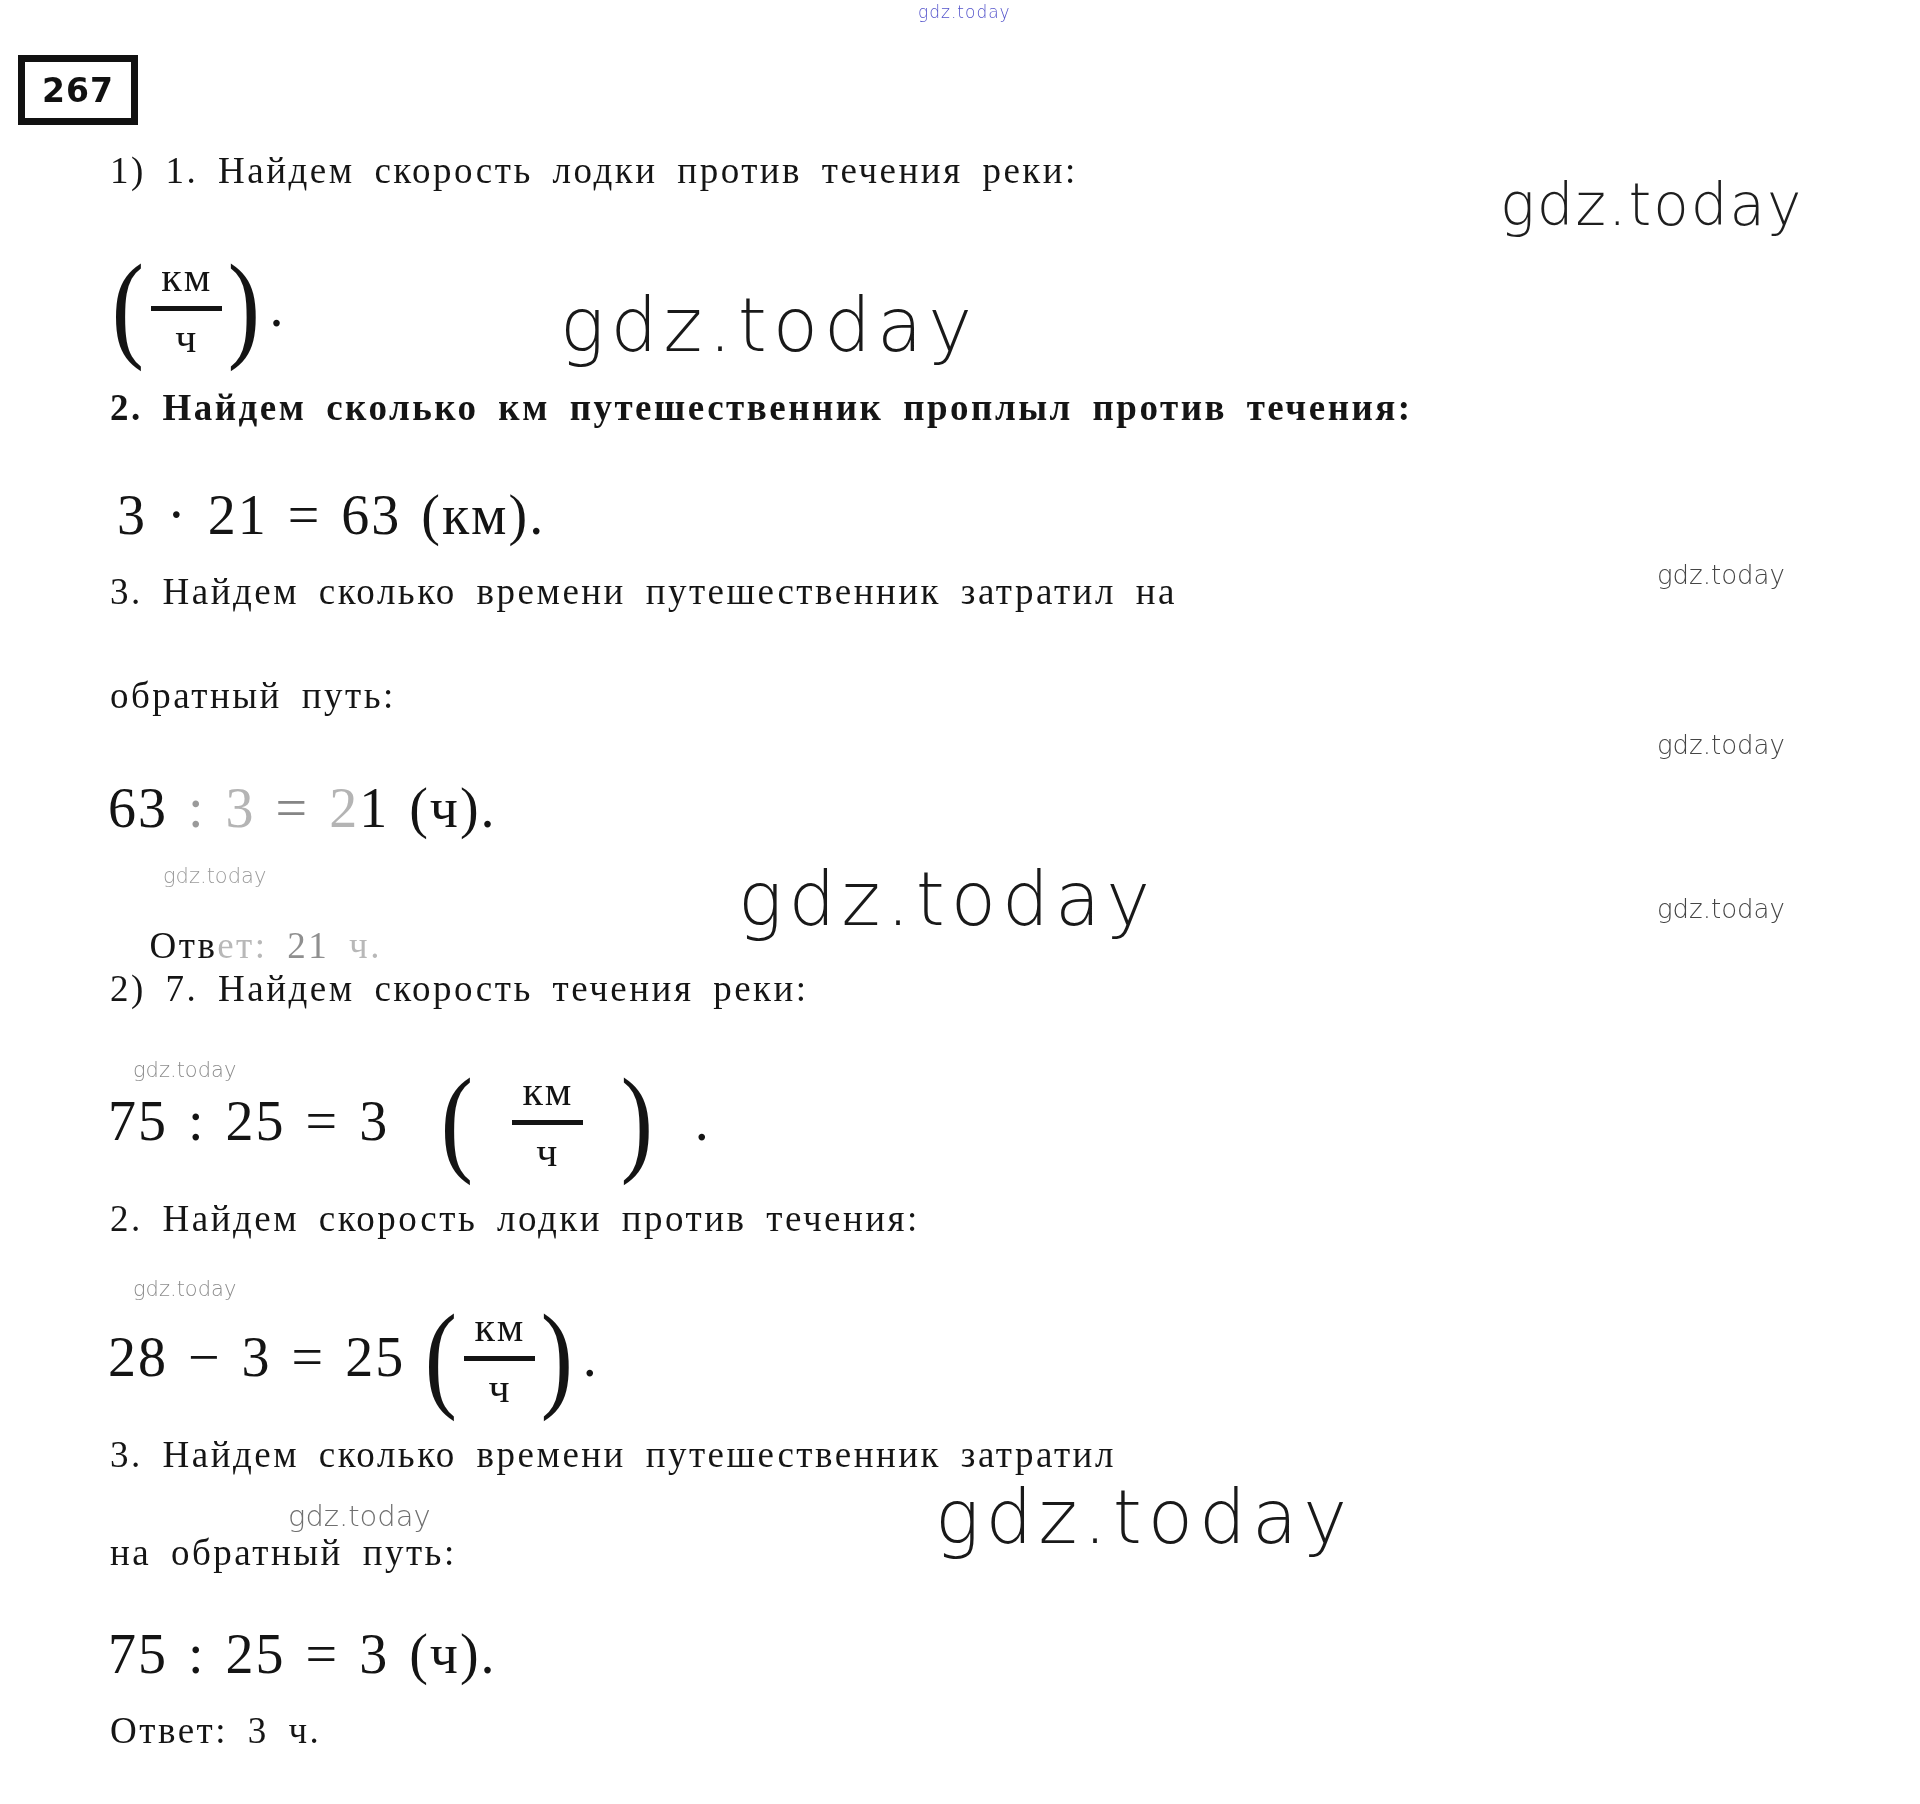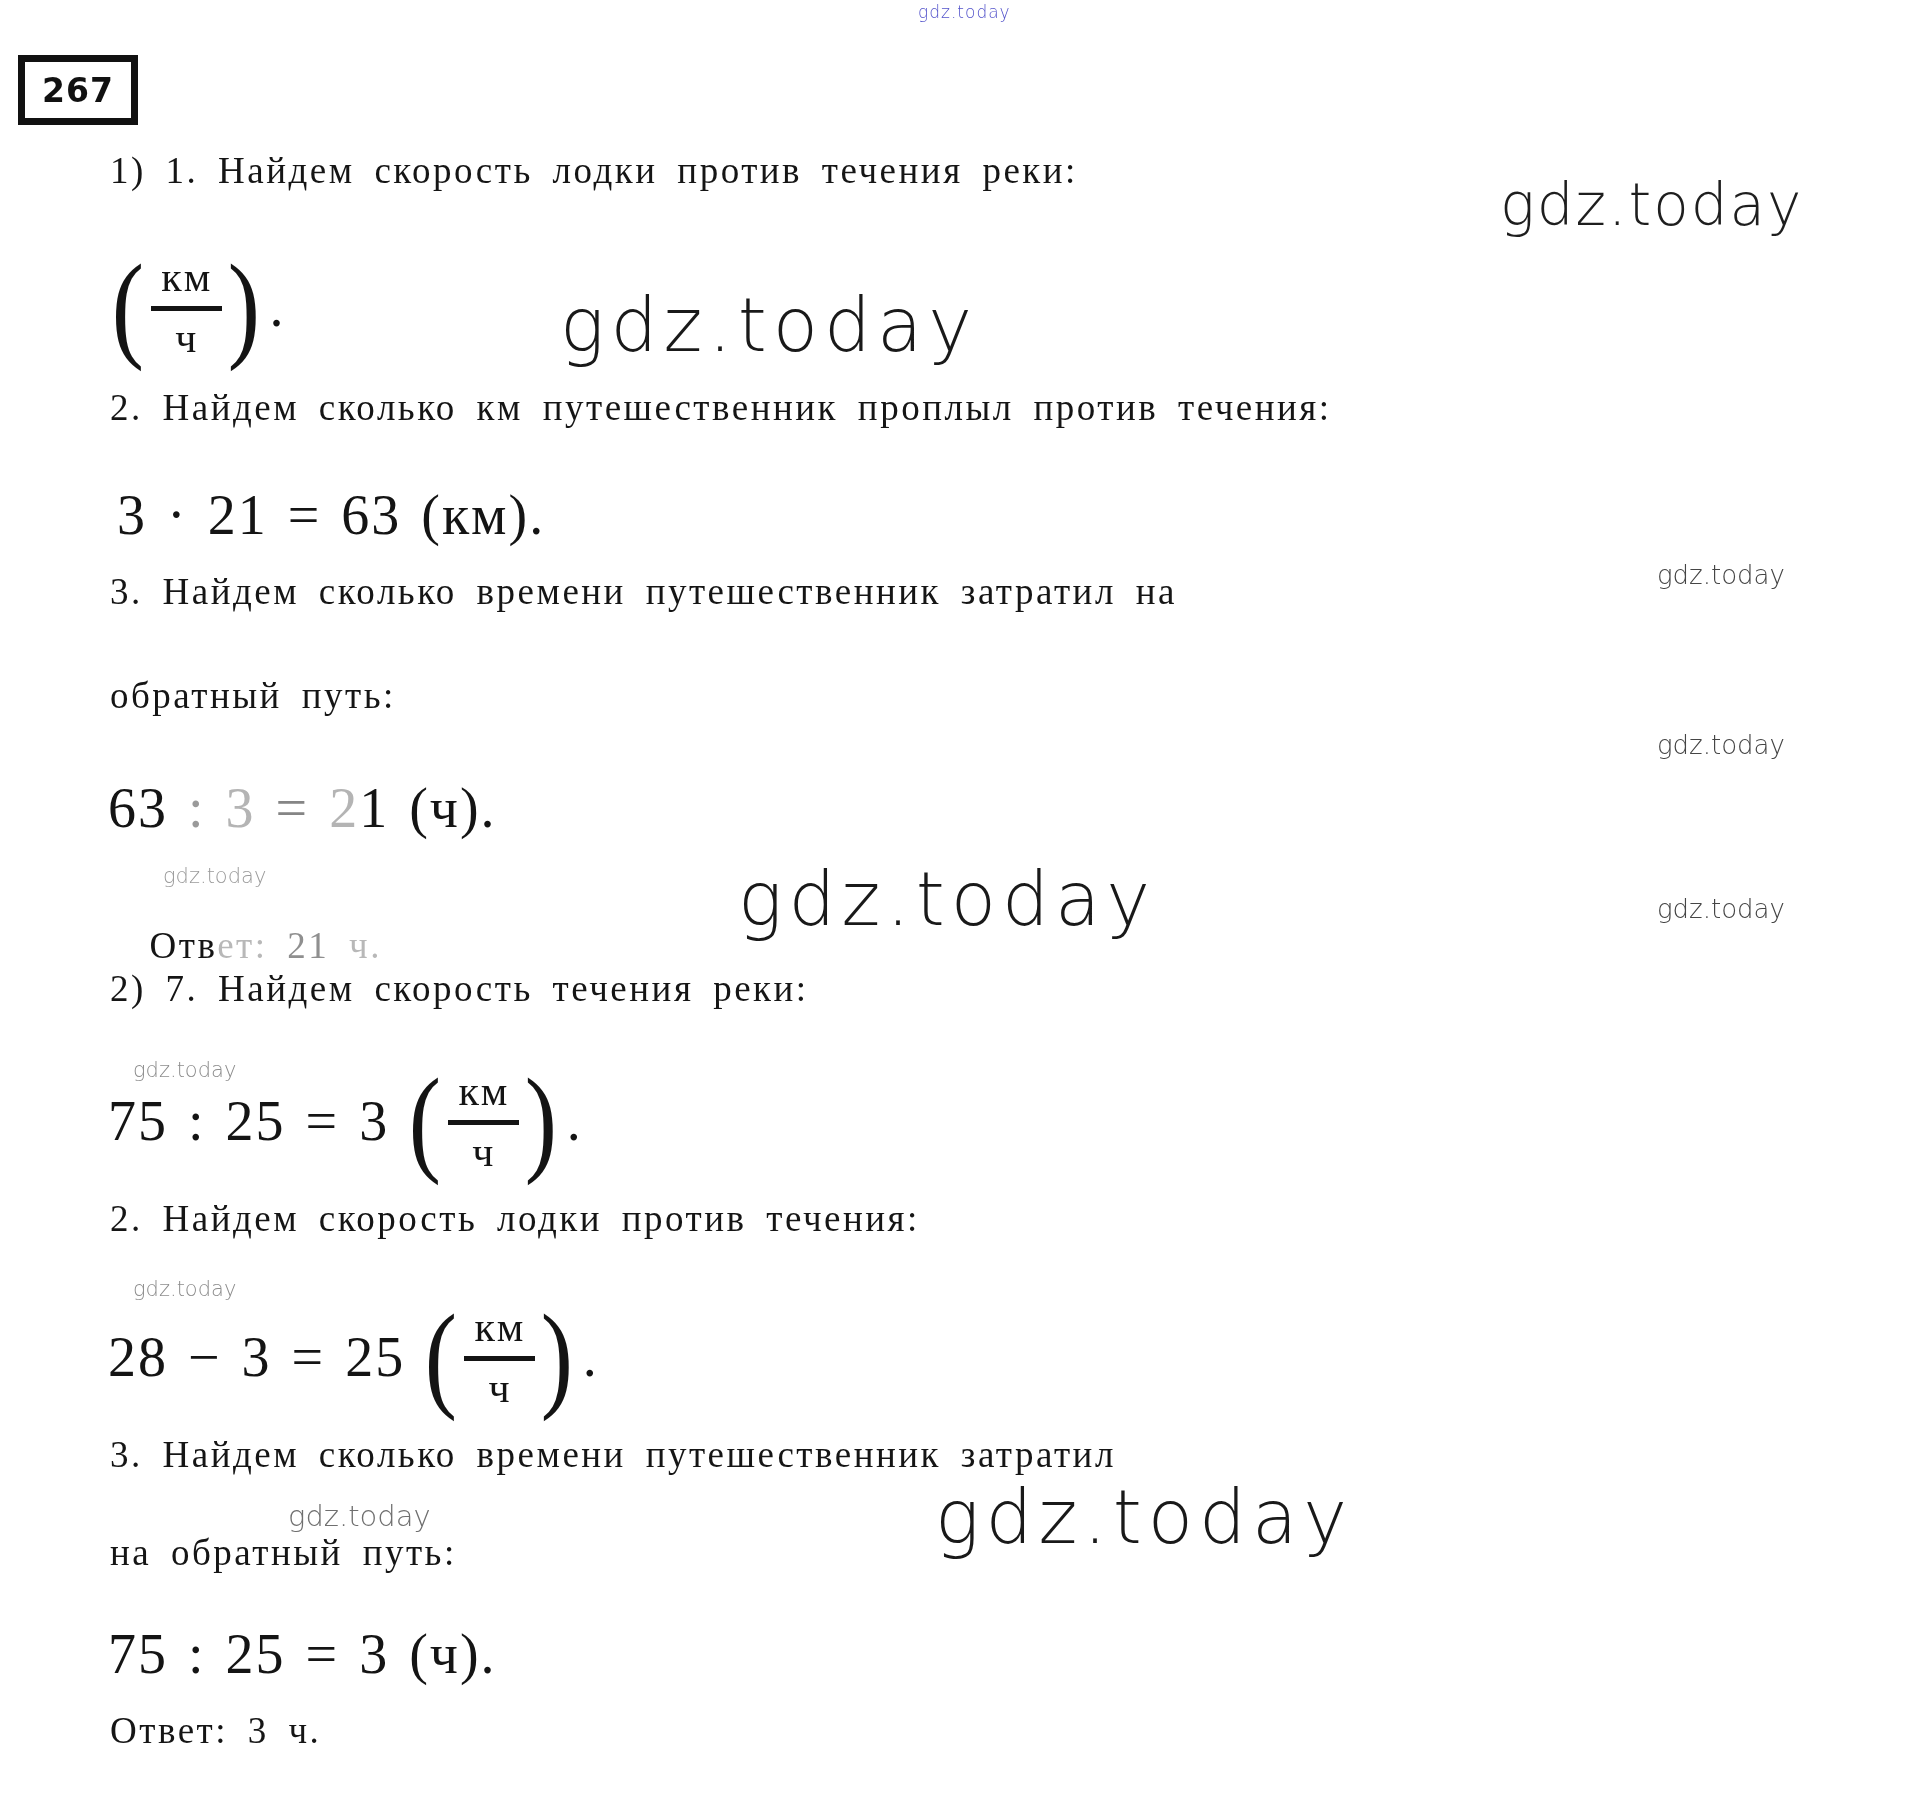--- a/index.html
+++ b/index.html
@@ -56,28 +56,28 @@
   #wm-rs1    {left:1657px;top:562px;font-size:26px;color:#454545;}
   #wm-rs2    {left:1657px;top:732px;font-size:26px;color:#454545;}
   #wm-rs3    {left:1657px;top:896px;font-size:26px;color:#454545;}
   #wm-ans1   {left:163px;top:866px;font-size:21px;color:#9b9b9b;}
   #wm-75     {left:133px;top:1060px;font-size:21px;color:#8d8d8d;}
   #wm-28     {left:133px;top:1279px;font-size:21px;color:#8d8d8d;}
   #wm-low-sm {left:288px;top:1502px;font-size:29px;color:#6f6f6f;}
   
   #l1  {left:110px;top:150px;}
   #f1  {left:108px;top:240px;height:135px;}
-  #l2  {left:110px;top:387px;}
+  #l2  {left:110px;top:387px;font-weight:bold;}
   #f2  {left:108px;top:485px;margin-left:9px;}
   #l3  {left:110px;top:571px;}
   #l4  {left:110px;top:675px;}
   #f3  {left:108px;top:778px;}
   #ans1{left:110px;top:882px;}
   #l5  {left:110px;top:968px;}
-  #f4  {left:108px;top:1054px;height:135px;}
+  #f4  {left:108px;top:1054px;height:135px;gap:32px;}
   #l6  {left:110px;top:1198px;}
   #f5  {left:108px;top:1290px;height:135px;}
   #l7  {left:110px;top:1434px;}
   #l8  {left:110px;top:1532px;}
   #f6  {left:108px;top:1624px;}
   #ans2{left:110px;top:1710px;}
 </style>
 </head>
 <body>
 

